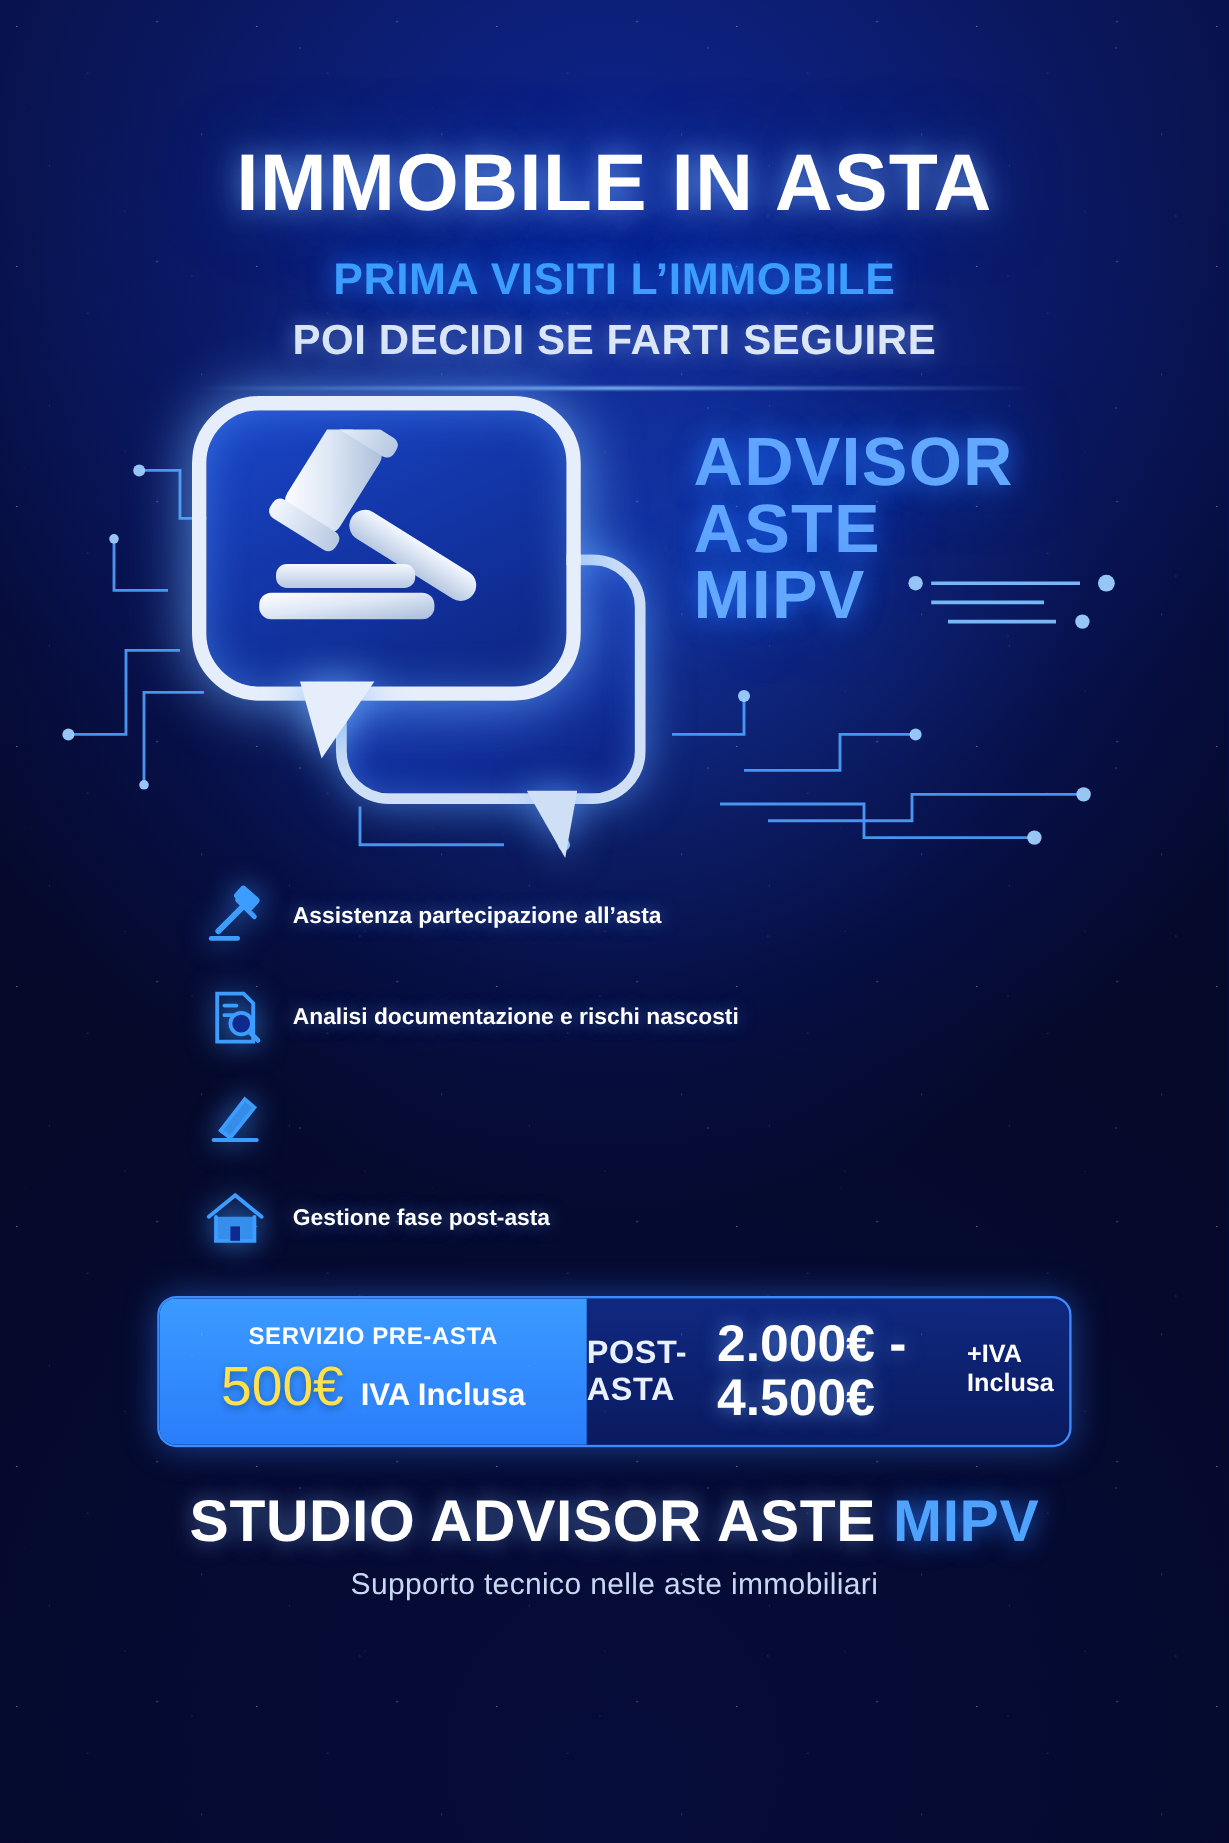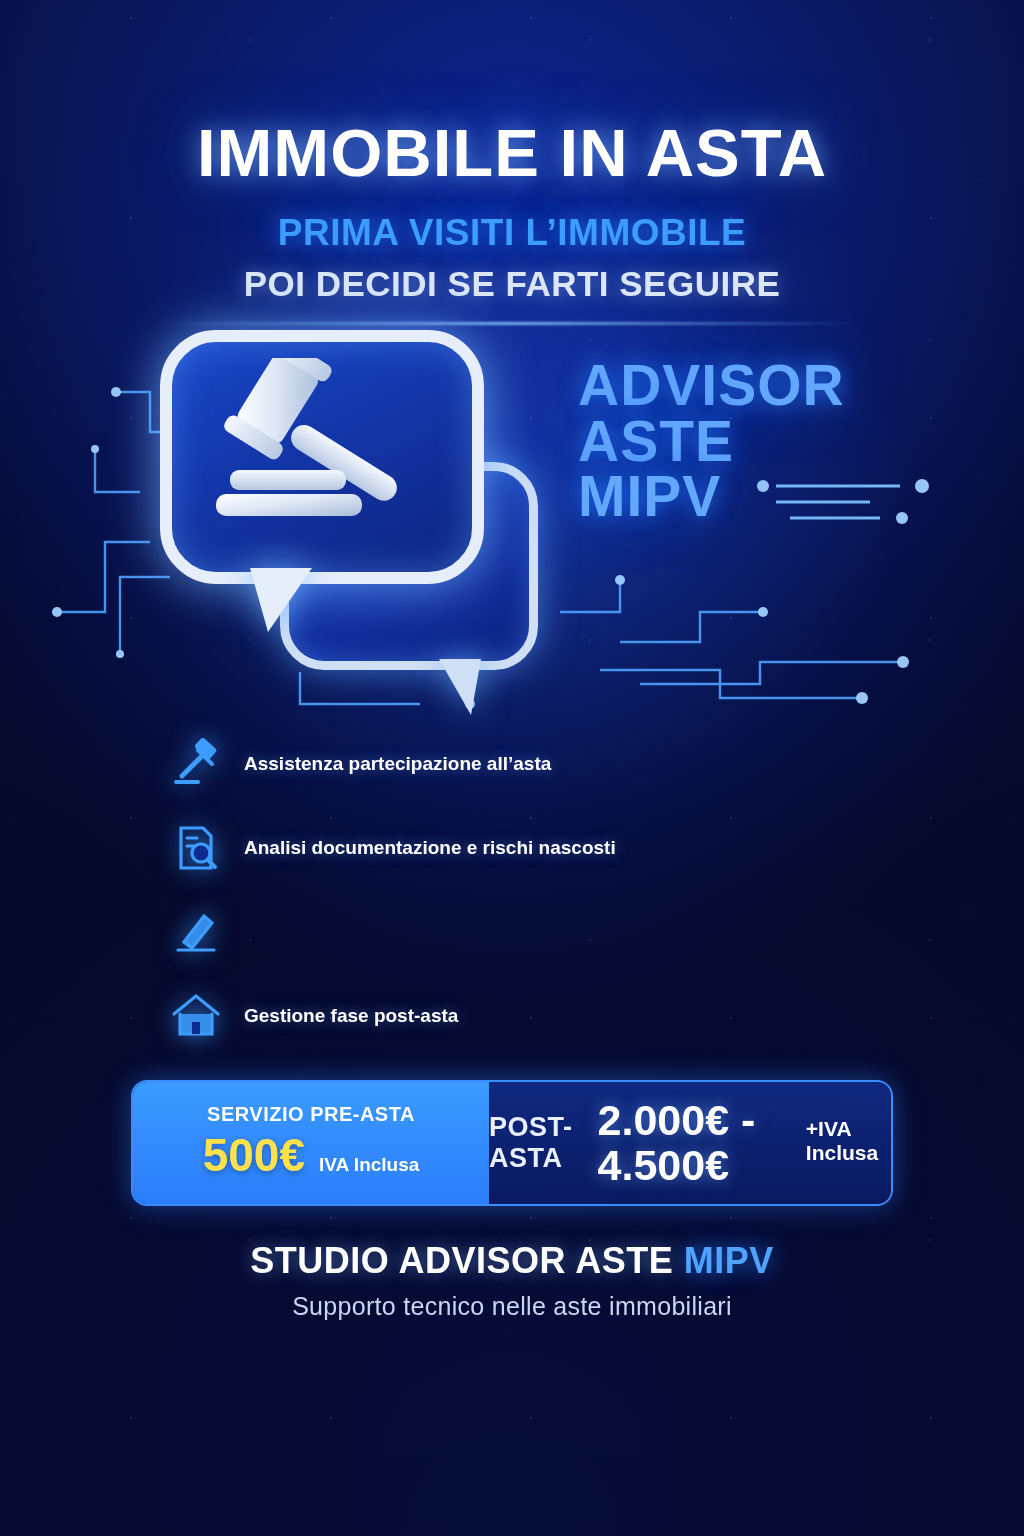--- a/index.html
+++ b/index.html
@@ -218,27 +218,27 @@
     color: #ffffff;
     letter-spacing: 0.5px;
   }
   .price-left .prow {
     display: flex;
     align-items: baseline;
     gap: 14px;
   }
   .price-left .pamount {
     font-size: 46px;
-    font-weight: bold;
+    font-weight: normal;
     color: #ffe14d;
     text-shadow: 0 2px 6px rgba(0,0,0,0.3);
     text-align: center;
   }
   .price-left .pnote {
-    font-size: 19px;
+    font-size: 26px;
     font-weight: bold;
     color: #ffffff;
   }
   .price-right {
     flex: 1;
     display: flex;
     flex-direction: row;
     align-items: center;
     justify-content: center;
     gap: 0px;
@@ -263,21 +263,21 @@
     color: #ffffff;
     margin-top: -4px;
   }
 
   
   .footer {
     margin-top: 34px;
     text-align: center;
   }
   .footer-brand {
-    font-size: 36px;
+    font-size: 49px;
     font-weight: bold;
     color: #ffffff;
     letter-spacing: 0.5px;
     text-shadow: 0 0 18px rgba(130,185,255,0.55);
     text-align: center;
   }
   .footer-brand .accent {
     color: #4fa3ff;
     text-shadow: 0 0 22px rgba(40,125,255,0.9);
   }

